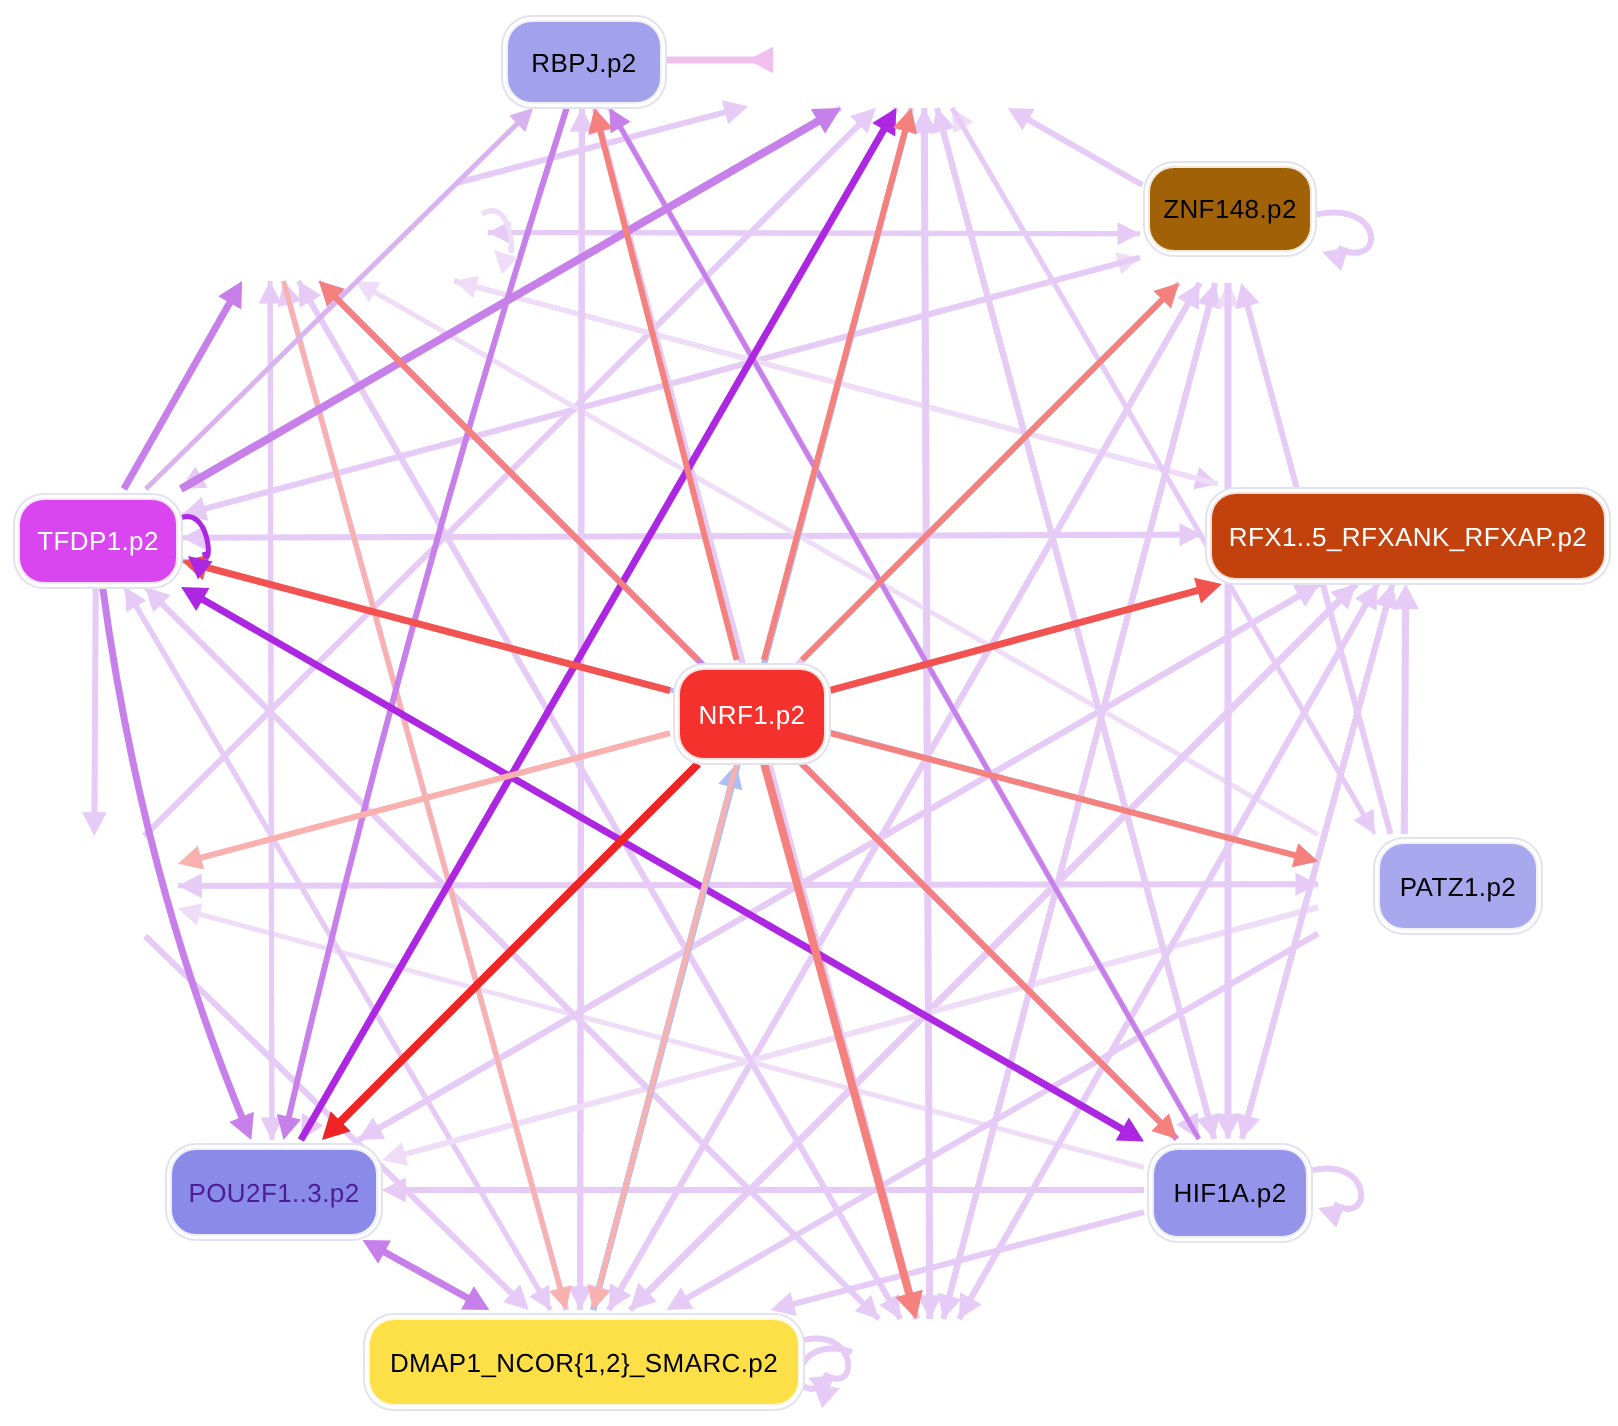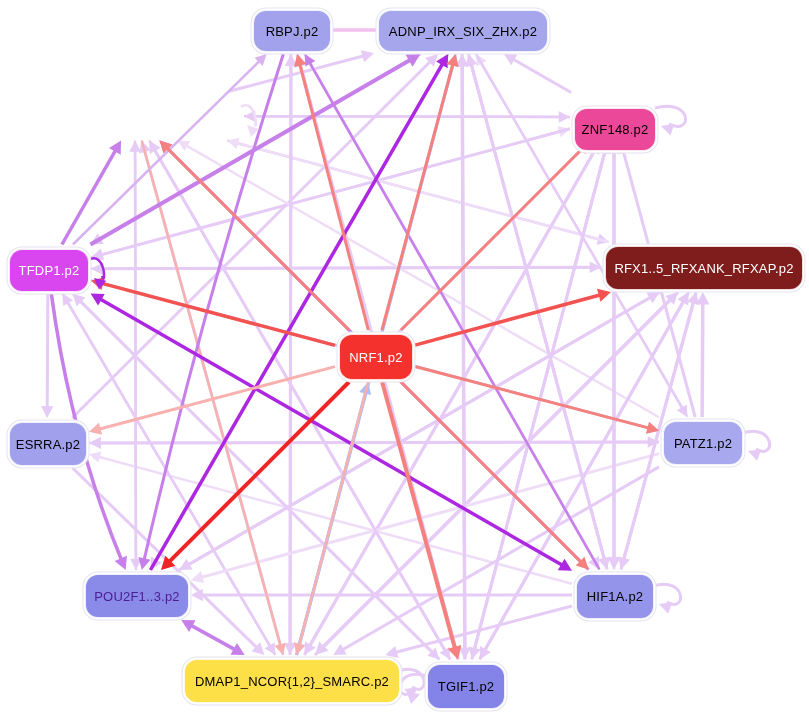--- a/index.html
+++ b/index.html
@@ -211,46 +211,37 @@
       <path d="M 426 676 C 394 666 394 704 412 692" stroke="#E5CBF5" stroke-width="3" fill="none"></path>
       <polygon points="420,694 411.1188575778986,704.0585938022346 406.6675169944686,692.4851082853165" fill="#E5CBF5"></polygon>
       <path d="M 88 260 C 106 250 106 288 102 276" stroke="#AD27E2" stroke-width="2.5" fill="none"></path>
       <polygon points="94,278 106.32354969354124,280.7848021385405 98.96142909739972,289.6193468539103" fill="#AD27E2"></polygon>
       <path d="M 241 107 C 257 97 257 135 255 123" stroke="#EFDDF8" stroke-width="2.5" fill="none"></path>
       <polygon points="247,125 259.0208152801713,128.88908729652601 250.88908729652601,137.02081528017132" fill="#EFDDF8"></polygon>
     </svg>
     <div class="node" style="left: 253px; top: 10px; width: 76px; height: 40px; background: rgb(162, 162, 236); color: rgb(0, 0, 0);">
       <span>RBPJ.p2</span>
     </div>
-    <div class="node" style="left: 378px; top: 10px; width: 168px; height: 40px; background: rgb(166, 166, 236); color: rgb(0, 0, 0);">
-      <span>ADNP_IRX_SIX_ZHX.p2</span>
-    </div>
-    <div class="node" style="left: 574px; top: 108px; width: 80px; height: 41px; background: #ec4899; color: rgb(0, 0, 0);">
+    <div class="node" style="left: 574px; top: 83px; width: 80px; height: 41px; background: #a16207; color: rgb(0, 0, 0);">
       <span>ZNF148.p2</span>
     </div>
     <div class="node" style="left: 9px; top: 248.5px; width: 78px; height: 41px; background: #d946ef; color: rgb(255, 255, 255);">
       <span>TFDP1.p2</span>
     </div>
-    <div class="node" style="left: 605px; top: 246px; width: 196px; height: 42px; background: #7f1d1d; color: rgb(255, 255, 255);">
+    <div class="node" style="left: 605px; top: 246px; width: 196px; height: 42px; background: #c2410c; color: rgb(255, 255, 255);">
       <span>RFX1..5_RFXANK_RFXAP.p2</span>
     </div>
     <div class="node" style="left: 339px; top: 334px; width: 72px; height: 44px; background: rgb(245, 49, 46); color: rgb(255, 255, 255); text-align: center;">
       <span>NRF1.p2</span>
     </div>
-    <div class="node" style="left: 9px; top: 422px; width: 76px; height: 42px; background: rgb(160, 160, 236); color: rgb(0, 0, 0);">
-      <span>ESRRA.p2</span>
-    </div>
-    <div class="node" style="left: 663px; top: 421px; width: 78px; height: 42px; background: rgb(168, 168, 238); color: rgb(0, 0, 0);">
+    <div class="node" style="left: 689px; top: 421px; width: 78px; height: 42px; background: rgb(168, 168, 238); color: rgb(0, 0, 0);">
       <span>PATZ1.p2</span>
     </div>
     <div class="node" style="left: 85px; top: 574px; width: 102px; height: 42px; background: rgb(138, 138, 232); color: #4c1d95;">
       <span>POU2F1..3.p2</span>
     </div>
     <div class="node" style="left: 576px; top: 573.5px; width: 76px; height: 43px; background: rgb(148, 148, 234); color: rgb(0, 0, 0);">
       <span>HIF1A.p2</span>
     </div>
     <div class="node" style="left: 184px; top: 659px; width: 214px; height: 42px; background: #fde047; color: rgb(0, 0, 0);">
       <span>DMAP1_NCOR{1,2}_SMARC.p2</span>
-    </div>
-    <div class="node" style="left: 427px; top: 663.5px; width: 76px; height: 43px; background: rgb(132, 132, 232); color: rgb(0, 0, 0);">
-      <span>TGIF1.p2</span>
     </div>
   </div>
 
 </body></html>

